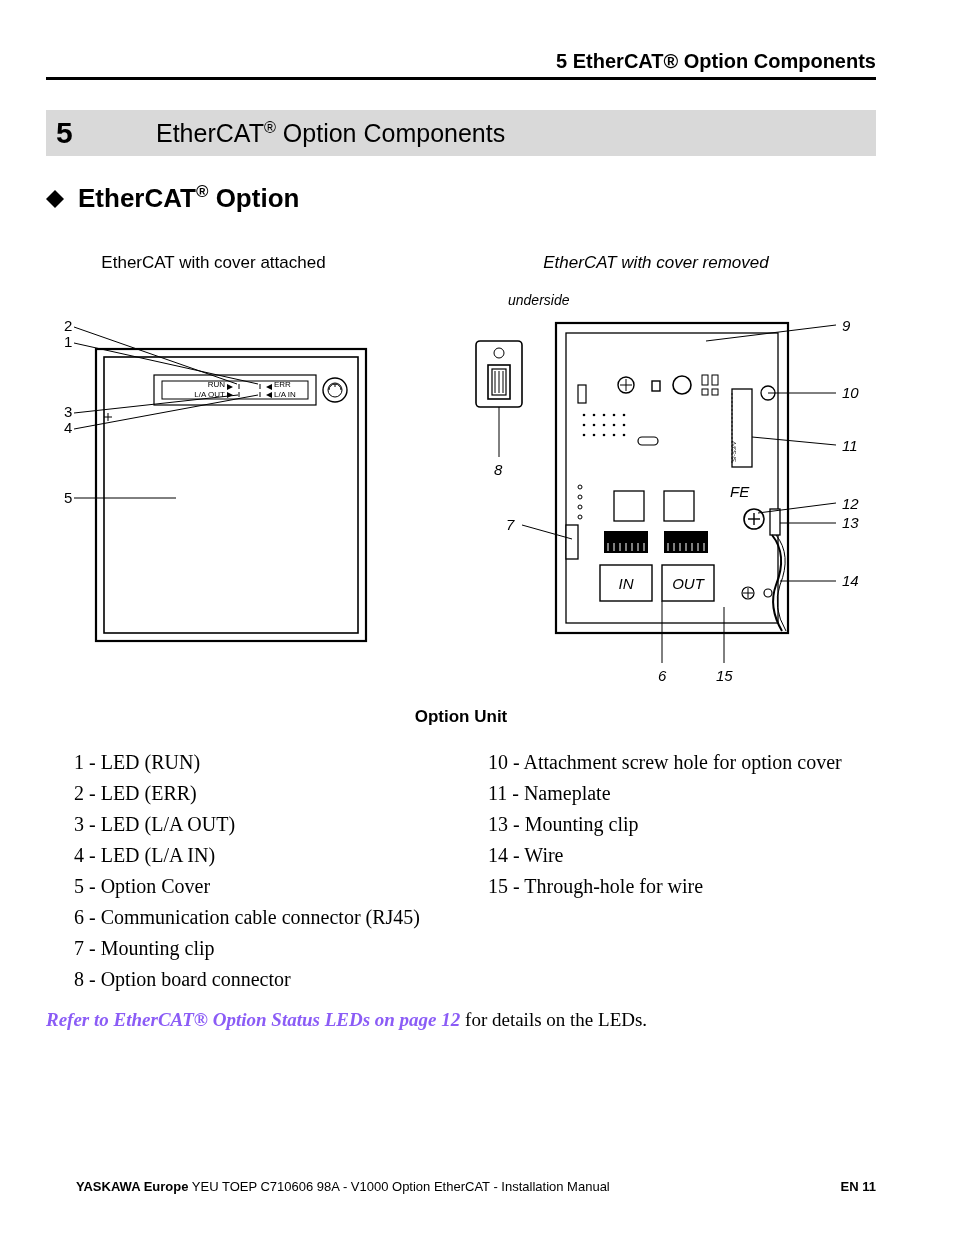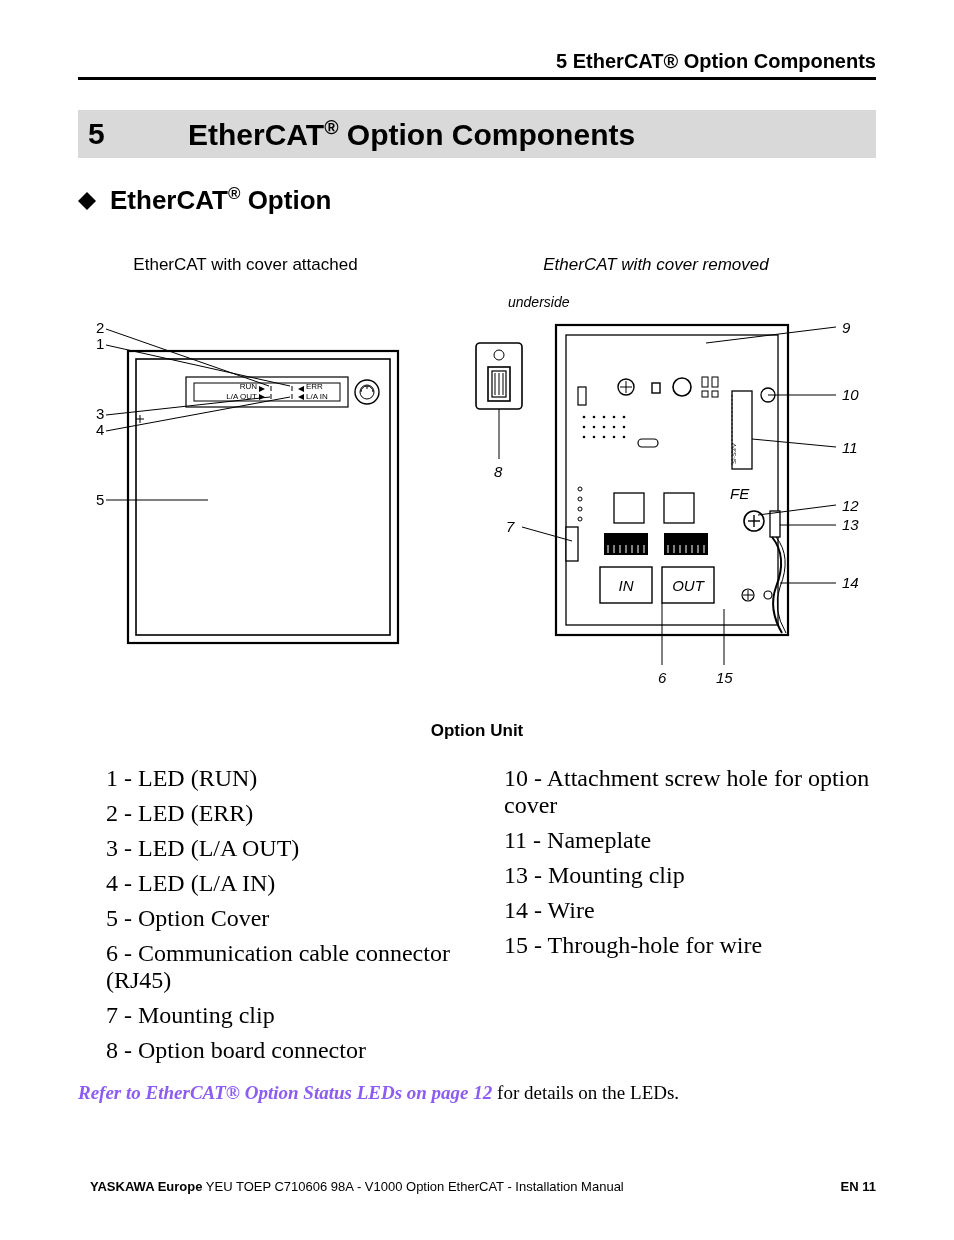--- a/index.html
+++ b/index.html
@@ -6,21 +6,21 @@
     margin: 0;
     padding: 0;
     font-family: Arial, Helvetica, sans-serif;
     background: #fff;
     color: #000;
     width: 954px;
   }
   .page {
     width: 954px;
     height: 1240px;
-    padding: 50px 78px 40px 78px;
+    padding: 50px 78px 40px 46px;
     box-sizing: border-box;
     position: relative;
   }
   .header-title {
     text-align: right;
     font-size: 20px;
     font-weight: bold;
     padding-bottom: 4px;
     border-bottom: 3px solid #000;
     margin-bottom: 30px;
@@ -31,22 +31,22 @@
     align-items: center;
     padding: 6px 10px;
     margin-bottom: 26px;
   }
   .chapter-num {
     font-size: 30px;
     font-weight: bold;
     width: 100px;
   }
   .chapter-text {
-    font-size: 30px;
-    font-weight: bold;
+    font-size: 25px;
+    font-weight: normal;
   }
   .sup {
     font-size: 0.65em;
     vertical-align: super;
   }
   .section-head {
     font-size: 26px;
     font-weight: bold;
     margin-bottom: 38px;
   }
@@ -71,27 +71,27 @@
   }
   .fig-caption-top {
     font-size: 17px;
     margin-bottom: 14px;
   }
   svg text { font-family: Arial, Helvetica, sans-serif; }
   .fig-caption-main {
     text-align: center;
     font-weight: bold;
     font-size: 17px;
-    margin: 28px 0 24px 0;
+    margin: 16px 0 24px 0;
   }
   .legend {
     display: flex;
     gap: 26px;
     font-family: 'Times New Roman', Times, serif;
-    font-size: 24px;
+    font-size: 20px;
     margin-left: 28px;
     margin-bottom: 10px;
   }
   .legend-col {
     flex: 1;
   }
   .legend-col > div {
     margin-bottom: 8px;
   }
   .ref-line {
@@ -100,21 +100,21 @@
     margin-top: 4px;
   }
   .ref-link {
     color: #8b5cf6;
     font-style: italic;
     font-weight: bold;
   }
   .footer {
     position: absolute;
     bottom: 46px;
-    left: 90px;
+    left: 76px;
     right: 78px;
     display: flex;
     justify-content: space-between;
     align-items: center;
     font-size: 13px;
   }
   .footer-left b {
     font-size: 13px;
   }
   .footer-right {

